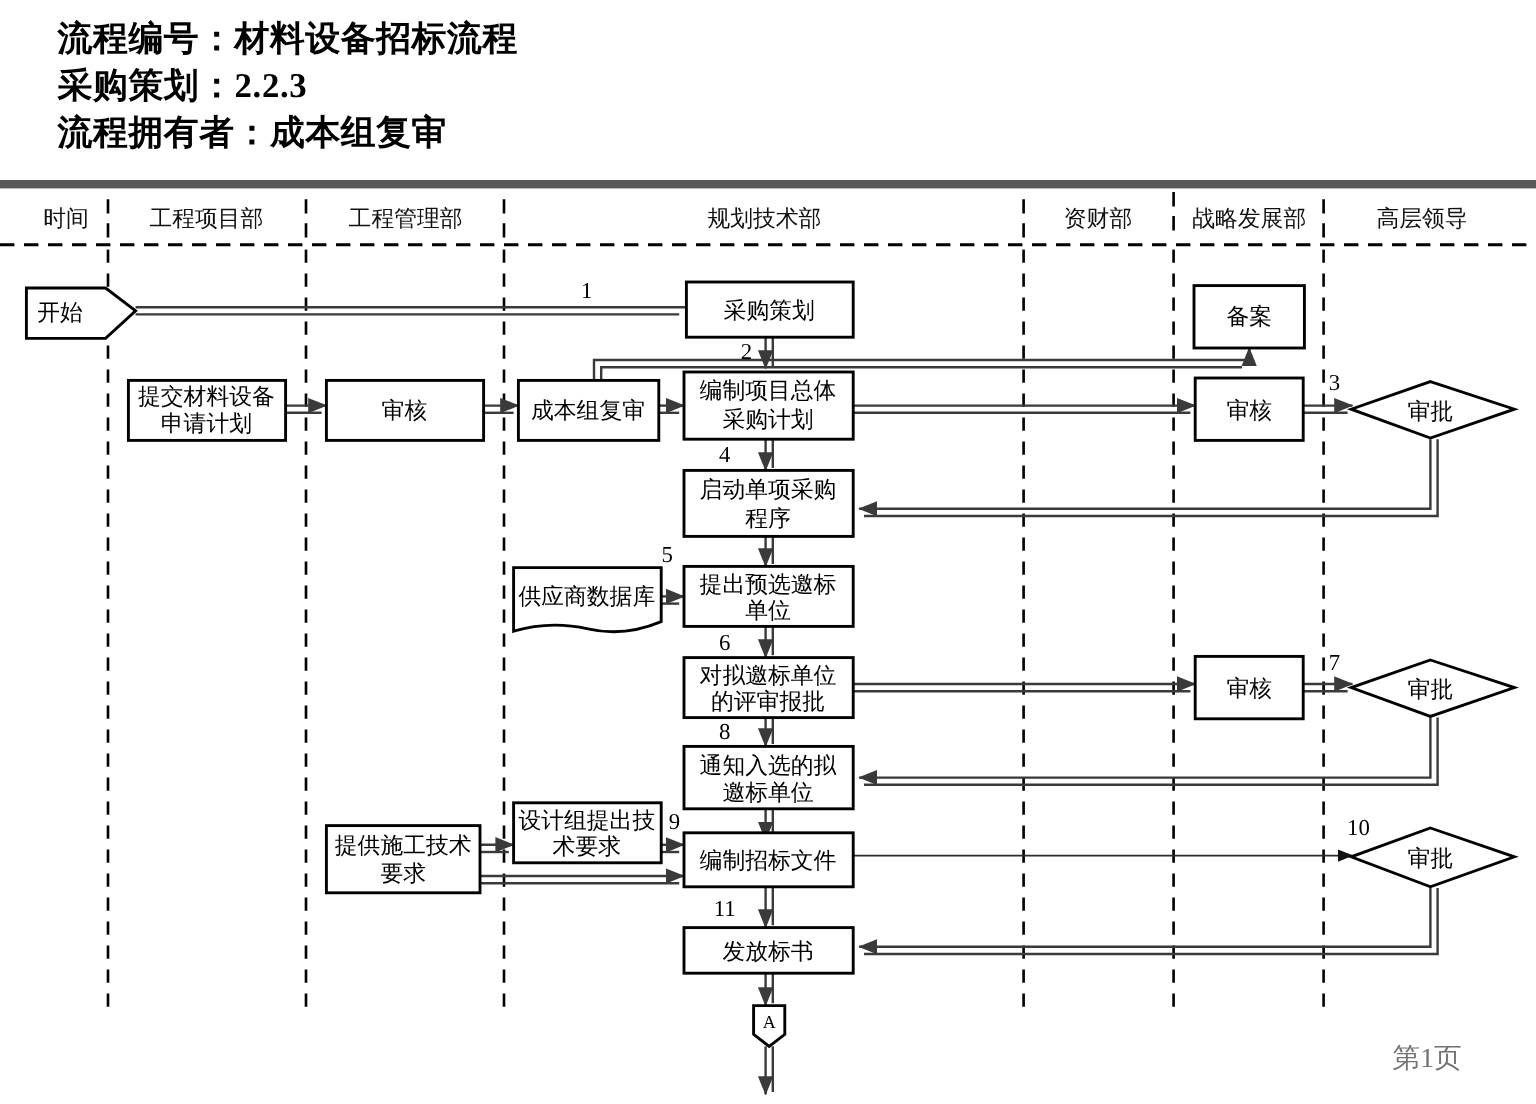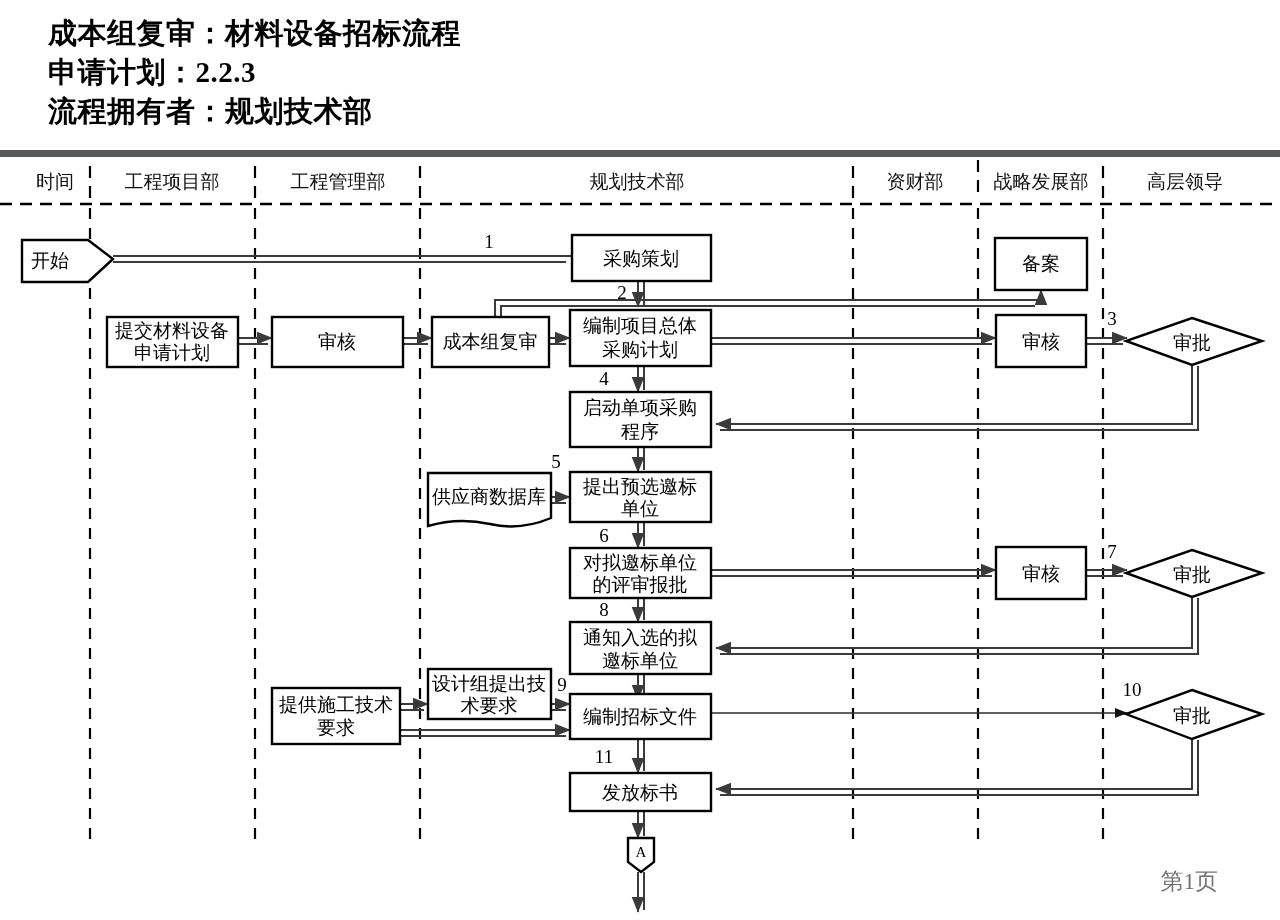--- a/index.html
+++ b/index.html
@@ -100,23 +100,23 @@
   .conn-thin {
     fill: none;
     stroke: #2b2b2b;
     stroke-width: 1.6;
   }
 </style>
 </head>
 <body>
 
 <div class="header-block">
-  <div class="header-line">成本组复审：材料设备招标流程</div>
-  <div class="header-line">申请计划：2.2.3</div>
-  <div class="header-line">流程拥有者：规划技术部</div>
+  <div class="header-line">流程编号：材料设备招标流程</div>
+  <div class="header-line">采购策划：2.2.3</div>
+  <div class="header-line">流程拥有者：成本组复审</div>
 </div>
 
 <div class="rule-bar"></div>
 
 <svg class="flow" viewBox="0 0 1280 920">
   <defs>
     <marker id="ah" markerWidth="9" markerHeight="9" refX="7.6" refY="3.6" orient="auto" markerUnits="strokeWidth">
       <path d="M0,0.4 L8,3.6 L0,6.8 z" fill="#3a3a3a"></path>
     </marker>
     <marker id="ah2" markerWidth="9" markerHeight="9" refX="7.6" refY="3.6" orient="auto" markerUnits="strokeWidth">

